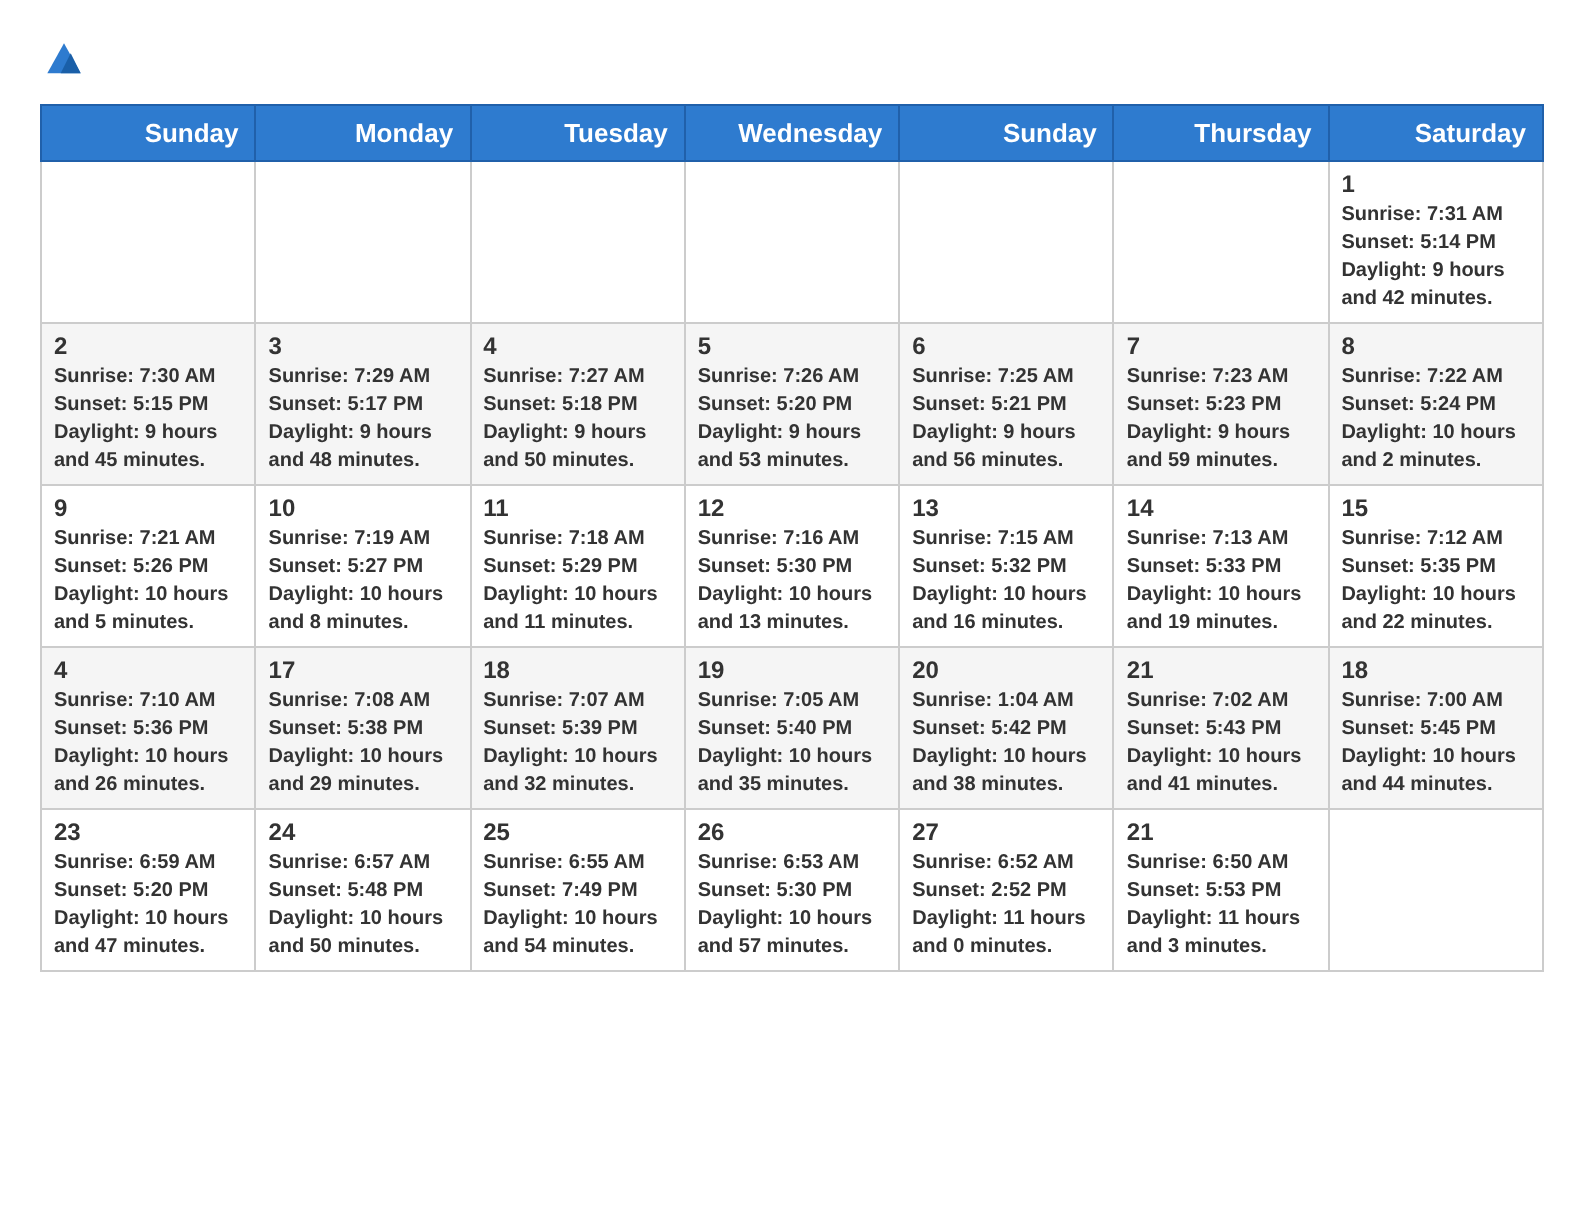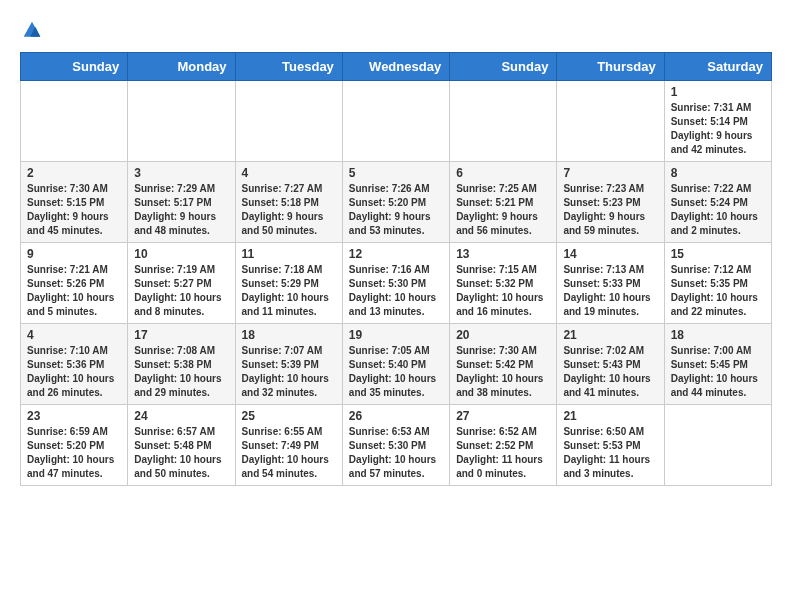--- a/index.html
+++ b/index.html
@@ -250,21 +250,21 @@
 Daylight: 10 hours and 32 minutes.</div>
         </td>
         <td>
           <span class="day-num">19</span>
           <div class="cell-content">Sunrise: 7:05 AM
 Sunset: 5:40 PM
 Daylight: 10 hours and 35 minutes.</div>
         </td>
         <td>
           <span class="day-num">20</span>
-          <div class="cell-content">Sunrise: 7:30 AM
+          <div class="cell-content">Sunrise: 1:04 AM
 Sunset: 5:42 PM
 Daylight: 10 hours and 38 minutes.</div>
         </td>
         <td>
           <span class="day-num">21</span>
           <div class="cell-content">Sunrise: 7:02 AM
 Sunset: 5:43 PM
 Daylight: 10 hours and 41 minutes.</div>
         </td>
         <td>

